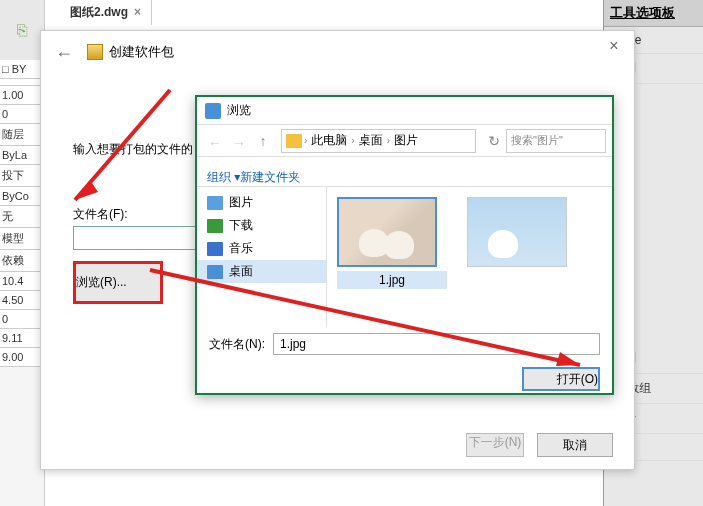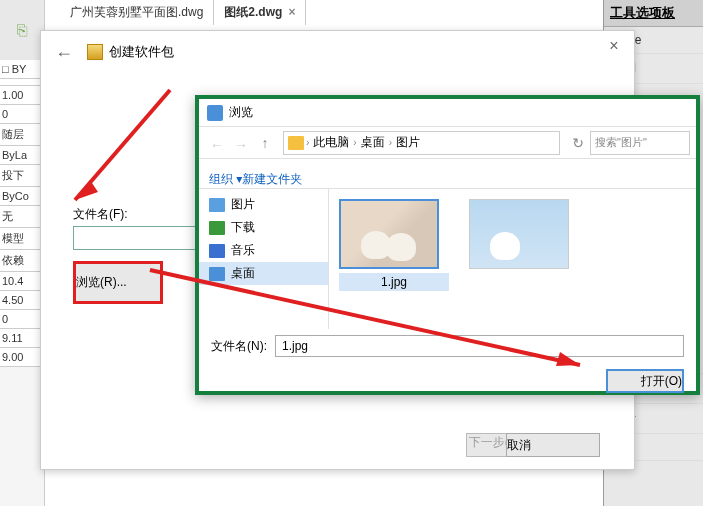--- a/index.html
+++ b/index.html
@@ -18,22 +18,22 @@
 .create-dialog .header { display: flex; align-items: center; padding: 10px 14px; }
 .create-dialog .back { font-size: 18px; color: #666; margin-right: 14px; cursor: pointer; }
 .create-dialog .icon { width: 16px; height: 16px; background: linear-gradient(#f5d97b,#d4a020); border: 1px solid #b8860b; margin-right: 6px; }
 .create-dialog .dtitle { font-size: 13px; }
 .create-dialog .close-btn { position: absolute; right: 6px; top: 6px; width: 28px; height: 20px; text-align: center; font-size: 16px; color: #666; cursor: pointer; }
 .create-dialog .label1 { position: absolute; left: 32px; top: 110px; font-size: 12px; }
 .create-dialog .label2 { position: absolute; left: 32px; top: 175px; font-size: 12px; }
 .create-dialog .input1 { position: absolute; left: 32px; top: 195px; width: 150px; height: 24px; border: 1px solid #7a9; background: #fff; }
 .browse-btn { position: absolute; left: 32px; top: 230px; width: 90px; height: 43px; border: 3px solid #e02020; background: #e8e8e8; font-size: 12px; display: flex; align-items: center; cursor: pointer; }
 .next-btn { position: absolute; right: 110px; bottom: 12px; width: 58px; height: 24px; border: 1px solid #bbb; background: #e8e8e8; display: flex; align-items: flex-start; justify-content: center; color: #999; margin-top: 36px; }
-.cancel-btn { position: absolute; right: 34px; bottom: 12px; width: 94px; height: 24px; border: 1px solid #aaa; background: #e8e8e8; display: flex; align-items: center; justify-content: flex-start; cursor: pointer; }
-.file-dialog { position: absolute; left: 195px; top: 95px; width: 505px; height: 300px; background: #fff; border: 4px solid #15803d; box-shadow: 0 3px 12px rgba(0,0,0,.3); }
+.cancel-btn { position: absolute; right: 21px; bottom: 12px; width: 76px; height: 24px; border: 1px solid #aaa; background: #e8e8e8; display: flex; align-items: center; justify-content: center; cursor: pointer; }
+.file-dialog { position: absolute; left: 195px; top: 95px; width: 419px; height: 300px; background: #fff; border: 2px solid #15803d; box-shadow: 0 3px 12px rgba(0,0,0,.3); }
 .file-dialog .titlebar { height: 28px; background: #fff; display: flex; align-items: center; padding: 0 8px; border-bottom: 1px solid #e0e0e0; }
 .file-dialog .app-icon { width: 16px; height: 16px; background: #4a90d9; margin-right: 6px; border-radius: 2px; }
 .file-dialog .ftitle { font-size: 12px; }
 .file-dialog .navbar { height: 32px; display: flex; align-items: center; padding: 0 6px; border-bottom: 1px solid #e0e0e0; }
 .file-dialog .navarrow { width: 24px; height: 24px; display: flex; align-items: center; justify-content: center; color: #888; font-size: 14px; cursor: pointer; }
 .file-dialog .navarrow.dis { color: #ccc; }
 .file-dialog .path { flex: 1; display: flex; align-items: center; border: 1px solid #ccc; height: 24px; margin: 0 6px; padding: 0 4px; }
 .file-dialog .path .folder-ico { width: 16px; height: 14px; background: #f5c040; border-radius: 1px; margin-right: 2px; }
 .file-dialog .path .crumb { padding: 0 4px; font-size: 12px; cursor: pointer; }
 .file-dialog .path .sep { color: #888; font-size: 10px; }
@@ -87,41 +87,41 @@
   <div class="cell">模型</div>
   <div class="cell">依赖</div>
   <div class="cell">10.4</div>
   <div class="cell">4.50</div>
   <div class="cell">0</div>
   <div class="cell">9.11</div>
   <div class="cell">9.00</div>
 </div>
 
 <div class="tab-bar">
-  <div class="tab"><span>广州芙蓉别墅平面图.dwg</span></div>
   <div class="tab active"><span>图纸2.dwg</span><span class="close">×</span></div>
 </div>
 
 <div class="right-panel">
   <div class="title">工具选项板</div>
   <div class="item">Move</div>
   <div class="item">复制</div>
   <div class="item" style="margin-top:260px">阵列</div>
   <div class="item">3D数组</div>
   <div class="item">打断</div>
   <div class="item">××</div>
 </div>
 
 <div class="create-dialog">
   <div class="close-btn">×</div>
   <div class="header">
     <span class="back">←</span>
     <span class="icon"></span>
     <span class="dtitle">创建软件包</span>
   </div>
+  <div class="label1">输入想要打包的文件的</div>
   <div class="label2">文件名(F):</div>
   <input class="input1" style="">
   <div class="browse-btn">
       <span>浏览(R)...</span>
     </div>
   <div class="next-btn">
       <span>下一步(N)</span>
     </div>
   <div class="cancel-btn">
       <span>取消</span>

